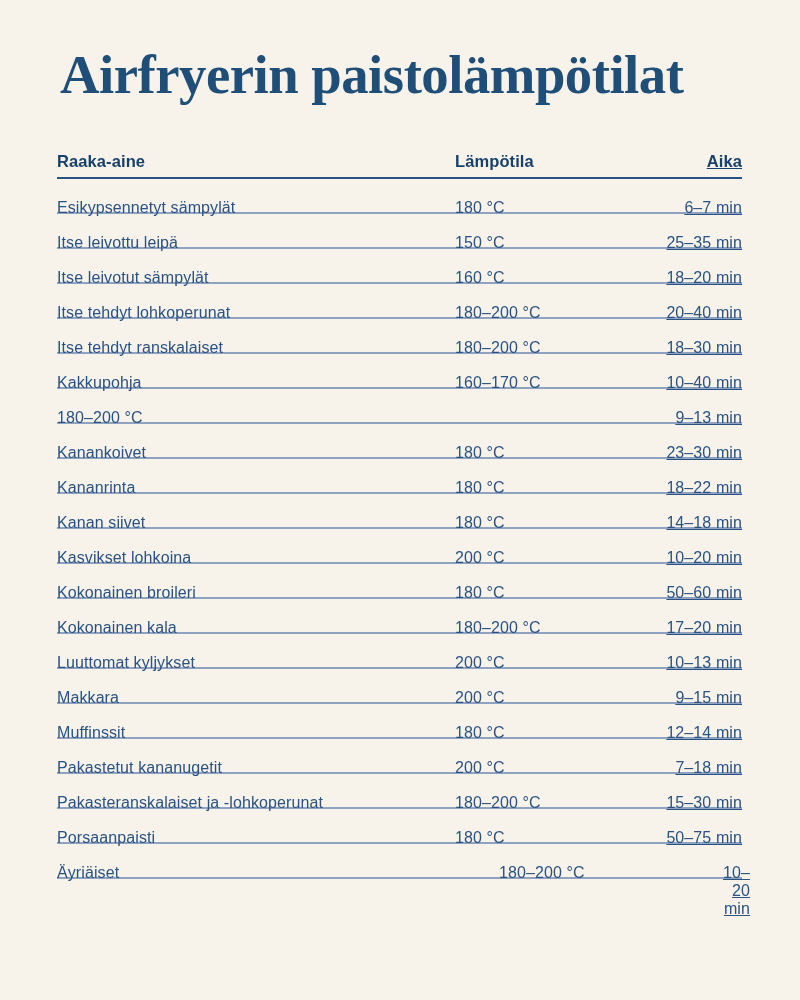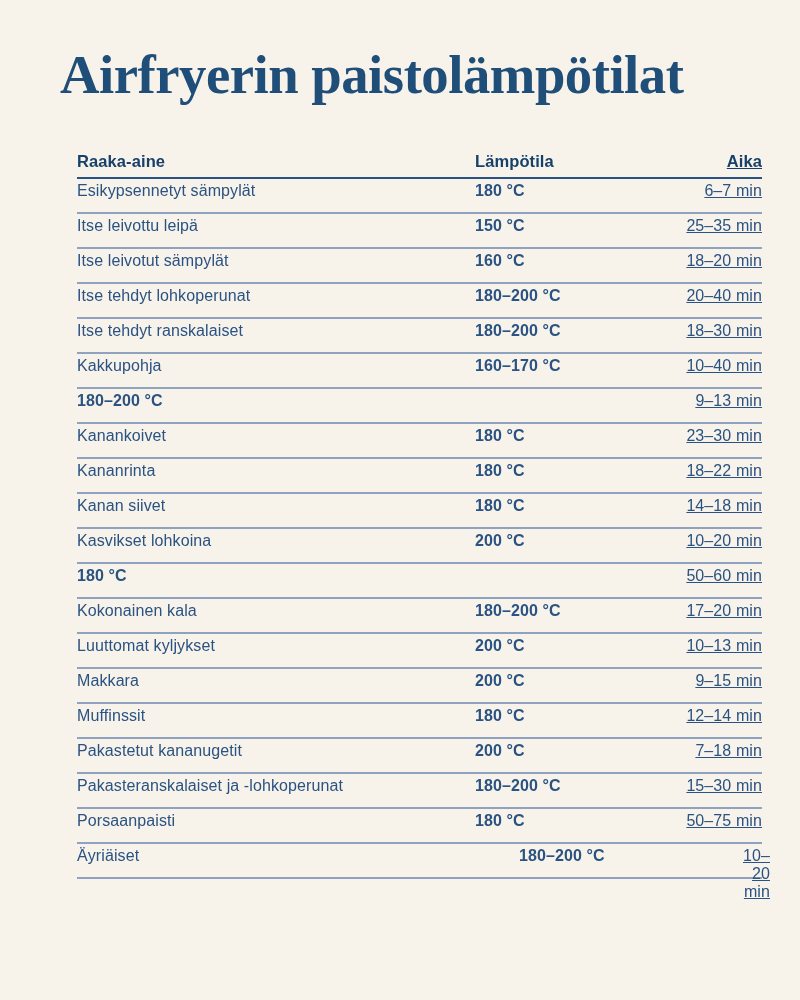--- a/index.html
+++ b/index.html
@@ -47,21 +47,20 @@
     top: 152px;
     width: 685px;
   }
 
   .row {
     display: flex;
     align-items: baseline;
     width: 100%;
     height: 35px;
     border-bottom: 2px solid #8fa2bf;
-    margin-left: 20px;
   }
 
   .row.header {
     height: 27px;
     border-bottom: 2px solid #2a5282;
   }
 
   .row.last {
     border-bottom: 2px solid #8fa2bf;
     gap: 44px;
@@ -95,21 +94,21 @@
   .row.data .c-name,
   .row.data .c-temp,
   .row.data .c-time {
     font-weight: normal;
     font-size: 16px;
     color: #2a5282;
     letter-spacing: 0.1px;
   }
 
   .row.data .c-name { padding-top: 3px; }
-  .row.data .c-temp { padding-top: 3px; font-weight: bold; }
+  .row.data .c-temp { padding-top: 20px; }
   .row.data .c-time { padding-top: 3px; }
 </style>
 </head>
 <body>
 
 <div class="page">
 
   <h1 class="title">Airfryerin paistolämpötilat</h1>
 
   <div class="table">
@@ -169,20 +168,21 @@
           <div class="c-name">Kanan siivet</div>
           <div class="c-temp">180 °C</div>
           <div class="c-time">14–18 min</div>
         </div>
         <div class="row data">
           <div class="c-name">Kasvikset lohkoina</div>
           <div class="c-temp">200 °C</div>
           <div class="c-time">10–20 min</div>
         </div>
         <div class="row data">
+          <div class="c-name">Kokonainen broileri</div>
           <div class="c-temp">180 °C</div>
           <div class="c-time">50–60 min</div>
         </div>
         <div class="row data">
           <div class="c-name">Kokonainen kala</div>
           <div class="c-temp">180–200 °C</div>
           <div class="c-time">17–20 min</div>
         </div>
         <div class="row data">
           <div class="c-name">Luuttomat kyljykset</div>

